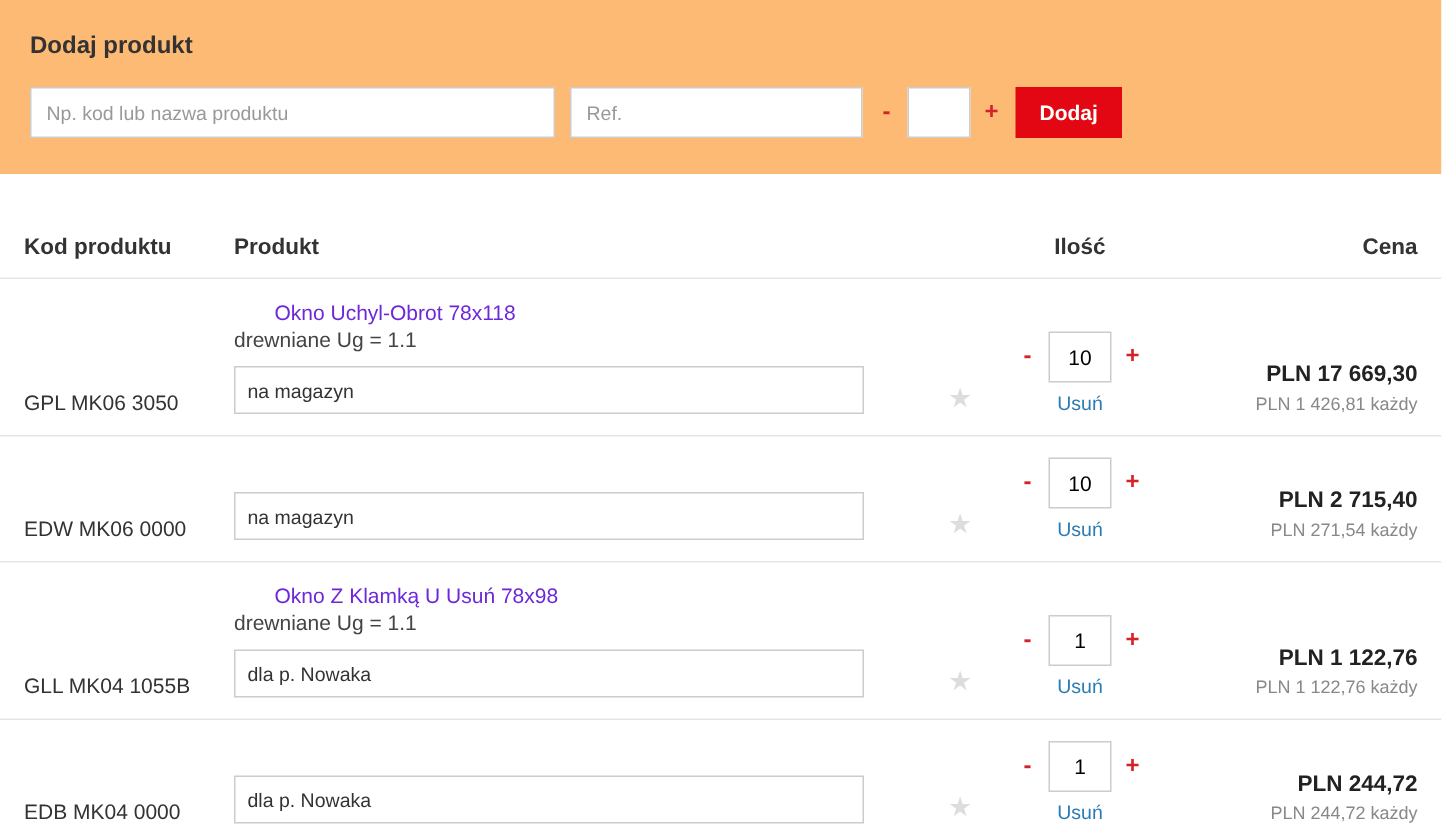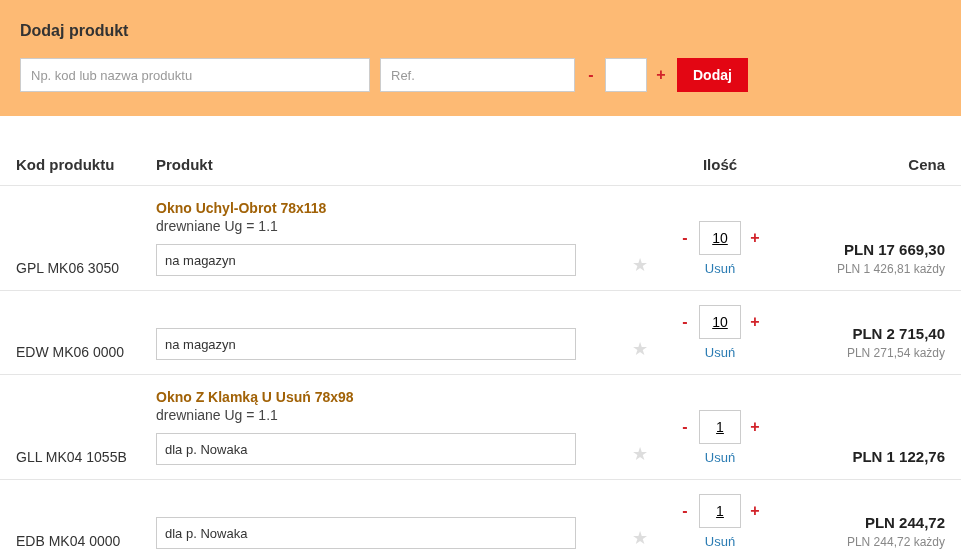--- a/index.html
+++ b/index.html
@@ -49,21 +49,20 @@
       user-select: none;
       width: 12px;
       text-align: center;
     }
     .qty-input {
       width: 42px;
       height: 34px;
       border: 1px solid #ccc;
       text-align: center;
       font-size: 14px;
-      text-decoration: underline;
     }
     .btn-add {
       background: #e30613;
       color: #fff;
       border: none;
       height: 34px;
       padding: 0 16px;
       font-size: 14px;
       font-weight: bold;
       cursor: pointer;
@@ -82,21 +81,21 @@
       font-weight: bold;
       font-size: 15px;
       padding: 12px 16px;
     }
     .col-code { width: 140px; flex-shrink: 0; }
     .col-product { flex: 1; min-width: 0; padding-right: 10px; }
     .col-star { width: 30px; flex-shrink: 0; text-align: center; padding-top: 2px; }
     .col-qty { width: 130px; flex-shrink: 0; text-align: center; }
     .col-price { width: 160px; flex-shrink: 0; text-align: right; }
     .table-row { padding: 14px 16px; }
-    .prod-name { font-weight: bold; color: #a16207; margin-bottom: 2px; }
+    .prod-name { font-weight: normal; color: #6d28d9; margin-bottom: 2px; margin-left: 27px; }
     .prod-desc { color: #444; margin-bottom: 10px; }
     .prod-note {
       width: 420px;
       height: 32px;
       border: 1px solid #ccc;
       padding: 12px 8px;
       font-size: 13px;
       color: #333;
     }
     .star-icon {
@@ -207,20 +206,21 @@
     <div class="col-qty">
       <div class="qty-wrap">
         <span class="qty-btn">-</span>
         <input type="text" class="qty-input" value="1" style="">
         <span class="qty-btn">+</span>
       </div>
       <span class="remove-link">Usuń</span>
     </div>
     <div class="col-price">
       <div class="price-main">PLN 1 122,76</div>
+      <div class="price-each">PLN 1 122,76 każdy</div>
     </div>
   </div>
 
   <div class="table-row">
     <div class="col-code">EDB MK04 0000</div>
     <div class="col-product">
       
       <input type="text" class="prod-note" value="dla p. Nowaka" style="">
     </div>
     <div class="col-star">

